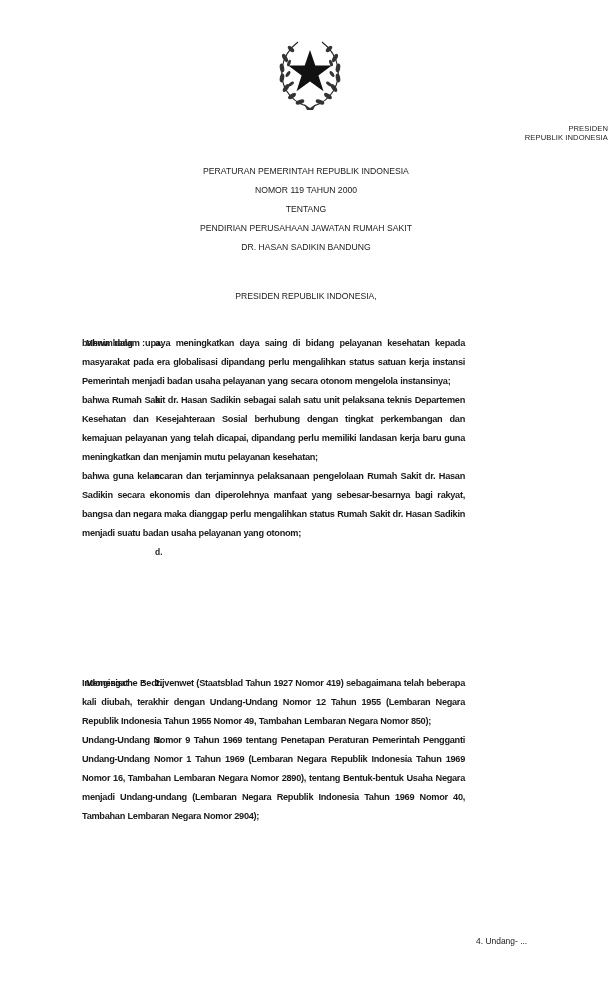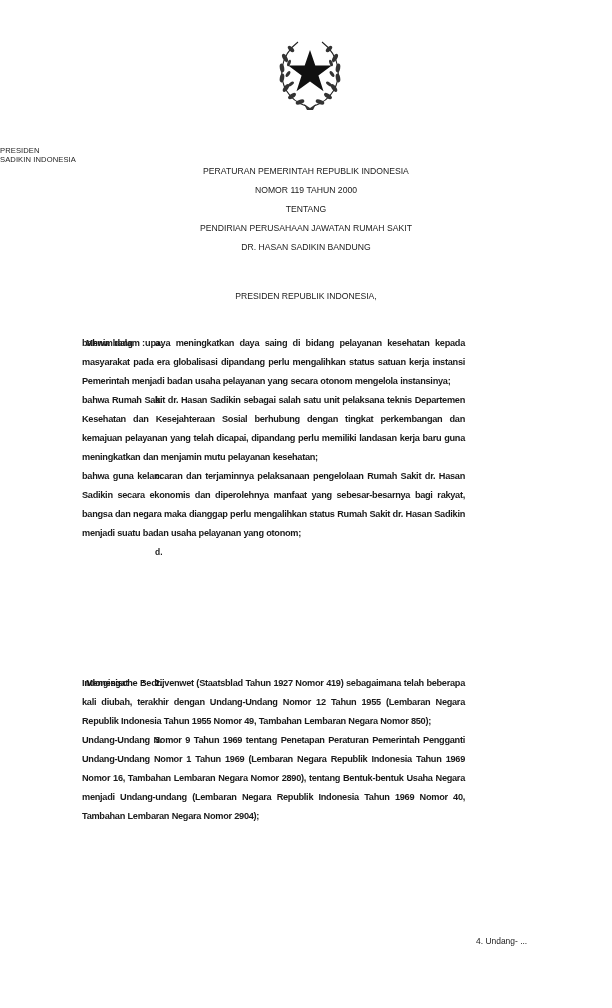--- a/index.html
+++ b/index.html
@@ -4,22 +4,22 @@
   <style>
     html, body { margin: 0; padding: 0; background: #ffffff; }
     body {
       width: 612px; height: 1008px; position: relative; overflow: hidden;
       font-family: "Liberation Sans Narrow", "Liberation Sans", sans-serif;
       color: #1a1a1a;
     }
     .page { position: absolute; left: 0; top: 0; width: 612px; height: 1008px; }
     .emblem { position: absolute; left: 276px; top: 36px; width: 68px; height: 76px; }
     .emblem-caption {
-      position: absolute; left: 0; width: 544px; text-align: left;
-      font-size: 7.6px; letter-spacing: 0.1px; line-height: 10px; color: #222; margin-top: 22px;
+      position: absolute; left: 0; width: 608px; text-align: right;
+      font-size: 7.6px; letter-spacing: 0.1px; line-height: 10px; color: #222;
     }
     .heading {
       position: absolute; left: 0; width: 612px; text-align: center;
       font-size: 9.4px; line-height: 19px; transform: scaleX(0.92); transform-origin: 306px 0;
     }
     .heading div { height: 19px; }
     .preamble {
       position: absolute; left: 0; width: 612px; text-align: center;
       font-size: 9.4px; line-height: 19px; transform: scaleX(0.92); transform-origin: 306px 0;
     }
@@ -81,21 +81,21 @@
         <ellipse cx="56" cy="38" rx="1.6" ry="3.4" transform="rotate(-35 56 38)"></ellipse>
         <ellipse cx="53" cy="48" rx="1.6" ry="3.4" transform="rotate(-55 53 48)"></ellipse>
 
         <polygon points="34,14 39.3,29.6 55.8,29.6 42.4,39.4 47.5,55.2 34,45.4 20.5,55.2 25.6,39.4 12.2,29.6 28.7,29.6" fill="#111"></polygon>
 
         <path d="M28 68 L34 72 L40 68 L37 74 L31 74 Z" fill="#333"></path>
       </g>
     </svg>
   </div>
   <div class="emblem-caption" style="top:124px;">PRESIDEN</div>
-  <div class="emblem-caption" style="top:133px;">SADIKIN INDONESIA</div>
+  <div class="emblem-caption" style="top:133px;">REPUBLIK INDONESIA</div>
 
   <div class="heading" style="top:161px;">
     <div>PERATURAN PEMERINTAH REPUBLIK INDONESIA</div>
     <div>NOMOR 119 TAHUN 2000</div>
     <div>TENTANG</div>
     <div>PENDIRIAN PERUSAHAAN JAWATAN RUMAH SAKIT</div>
     <div>DR. HASAN SADIKIN BANDUNG</div>
   </div>
 
   <div class="preamble" style="top:286px;">PRESIDEN REPUBLIK INDONESIA,</div>

